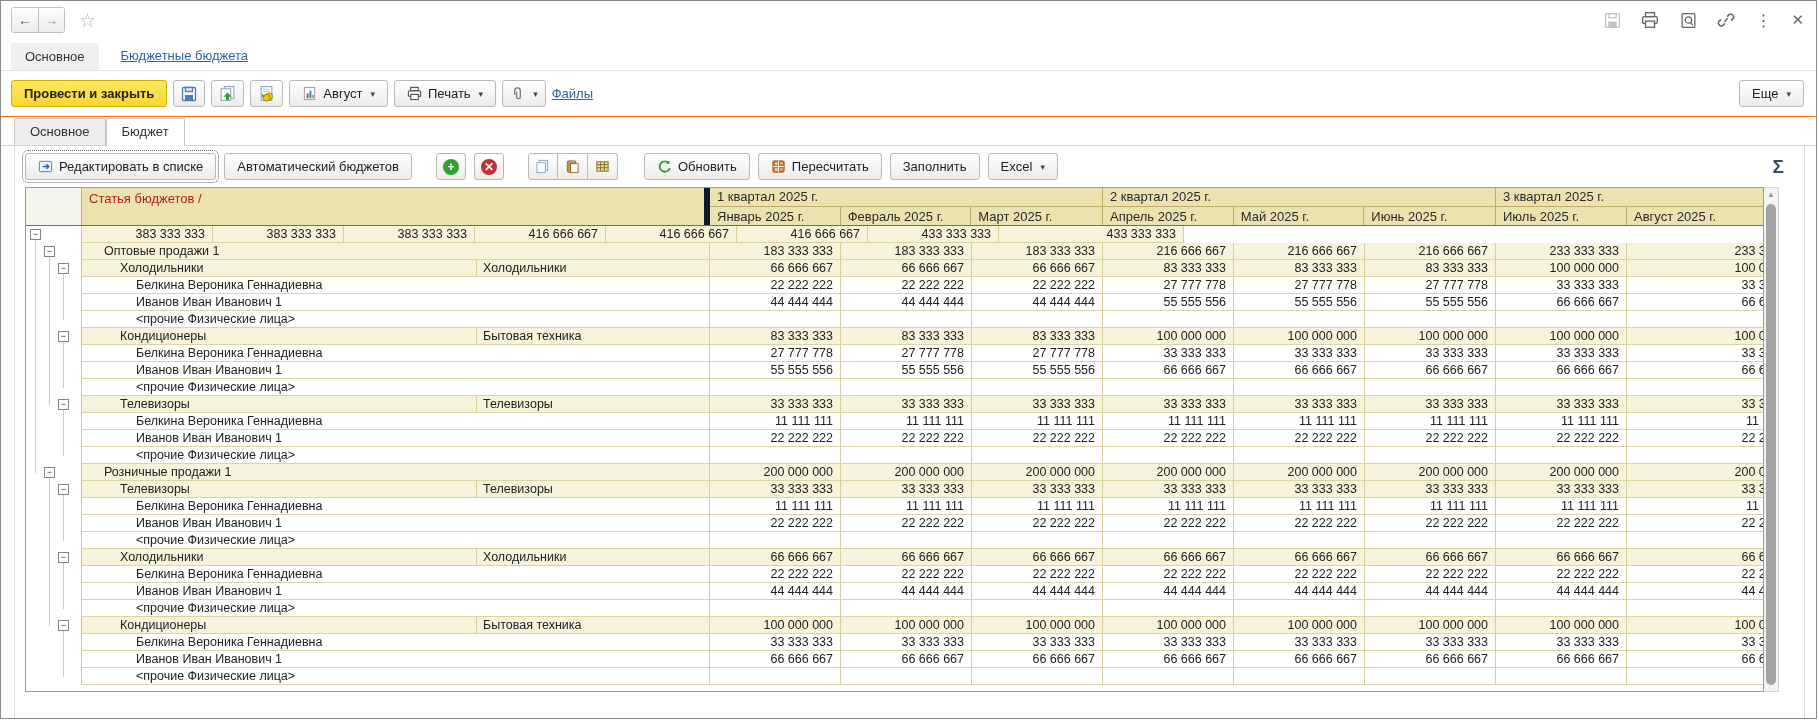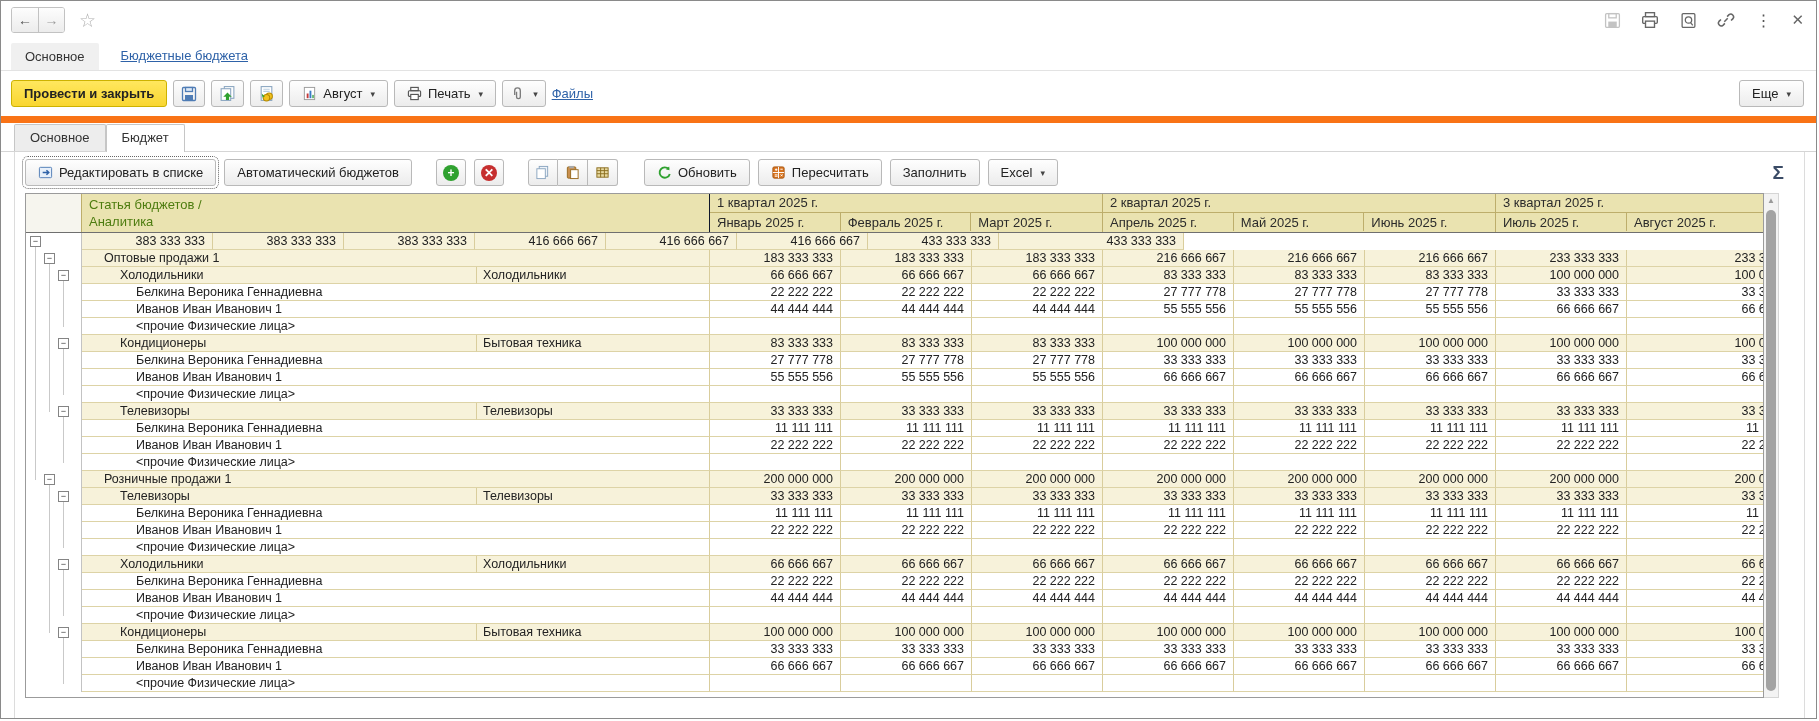--- a/index.html
+++ b/index.html
@@ -20,21 +20,21 @@
   .tb-icons .ic { width:18px; height:18px; display:inline-flex; align-items:center; justify-content:center; cursor:pointer; }
   .tb-dots { font-size:16px; color:#555; letter-spacing:0; cursor:pointer; }
   .tb-close { font-size:15px; color:#666; cursor:pointer; }
 
   
   .navtabs { display:flex; align-items:flex-end; gap:22px; padding:0 0 0 10px; height:31px; }
   .sect-tab { background:#f0f0f0; padding:6px 14px; font-size:13px; color:#333; border-radius:2px 2px 0 0; cursor:pointer; }
   .sect-link { color:#2e62a8; text-decoration:underline; padding-bottom:7px; cursor:pointer; font-size:13px; }
 
   
-  .cmdbar { display:flex; align-items:center; gap:6px; padding:9px 12px 9px 10px; border-top:1px solid #e3e3e3; border-bottom:7px solid #f97316; }
+  .cmdbar { display:flex; align-items:center; gap:6px; padding:9px 12px 9px 10px; border-top:1px solid #e3e3e3; border-bottom:1px solid #f97316; }
   .btn { display:inline-flex; align-items:center; gap:6px; height:27px; padding:0 12px; background:linear-gradient(#fefefe,#ececec); border:1px solid #b9b9b9; border-radius:3px; font-size:13px; color:#222; cursor:pointer; white-space:nowrap; }
   .btn-primary { background:linear-gradient(#ffe75e,#f9d631); border-color:#cdb200; font-weight:bold; }
   .btn-icon { padding:0 7px; }
   .caret { font-size:9px; color:#444; margin-left:2px; }
   .link { color:#2e62a8; text-decoration:underline; cursor:pointer; }
   .cmd-spacer { flex:1; }
 
   
   .formtabs { display:flex; align-items:flex-end; padding-left:13px; height:29px; border-bottom:1px solid #d5d5d5; }
   .ftab { padding:5px 15px 6px; font-size:13px; border:1px solid #c6c6c6; border-bottom:none; background:#ededed; color:#333; border-radius:2px 2px 0 0; cursor:pointer; }
@@ -55,21 +55,21 @@
   .sum-area { margin-left:auto; display:flex; align-items:center; gap:10px; padding-right:18px; }
   .sigma { font-size:19px; font-weight:bold; color:#3a4b66; }
   .sum-input { width:238px; height:27px; border:1px solid #a9a9a9; border-radius:2px; padding:0 8px; font-size:13px; font-family:"Liberation Sans",sans-serif; color:#222; }
 
   
   .grid-outer { display:flex; width:1754px; margin-left:1px; }
   .grid { width:1739px; border:1px solid #9b9b9b; overflow:hidden; background:#fff; position:relative; height:505px; }
   .grid-inner { width:1810px; }
   .ghead { display:flex; border-bottom:1px solid #6f6f6f; background:#eae3b0; }
   .gcorner-gutter { width:56px; background:#f6f5ee; border-right:1px solid #bdae6b; }
-  .gcorner { width:628px; padding:2px 7px; font-size:13px; color:#4d7c0f; border-right:1px solid #0f172a; line-height:17px; }
+  .gcorner { width:628px; padding:2px 7px; font-size:13px; color:#b91c1c; border-right:6px solid #0f172a; line-height:17px; }
   .gq { border-right:1px solid #bdae6b; }
   .gq:last-child { border-right:none; }
   .gq-label { padding:1px 7px 2px; font-size:13px; color:#2b2b2b; border-bottom:1px solid #bdae6b; height:19px; }
   .gq-months { display:flex; height:18px; }
   .gmonth { padding:0 7px; font-size:13px; color:#2b2b2b; border-right:1px solid #bdae6b; display:flex; align-items:center; }
   .gmonth:last-child { border-right:none; }
   .gmonths-area { display:flex; }
 
   .gbody { position:relative; }
   .grow { display:flex; height:17px; }
@@ -282,21 +282,20 @@
       </div>
     </div>
 
     <div class="grid-outer">
       <div class="grid">
         <div class="grid-inner">
           <div class="ghead">
             <div class="gcorner-gutter"></div>
             <div class="gcorner">
               <div>Статья бюджетов /</div>
-              <div>Аналитика</div>
             </div>
             <div class="gmonths-area" id="months-header">
                 <div class="gq" style="width: 393px;">
                   <div class="gq-label">1 квартал 2025 г.</div>
                   <div class="gq-months">
                     <div class="gmonth" style="width: 131px;">Январь 2025 г.</div>
                     <div class="gmonth" style="width: 131px;">Февраль 2025 г.</div>
                     <div class="gmonth" style="width: 131px;">Март 2025 г.</div>
                   </div>
                 </div>

